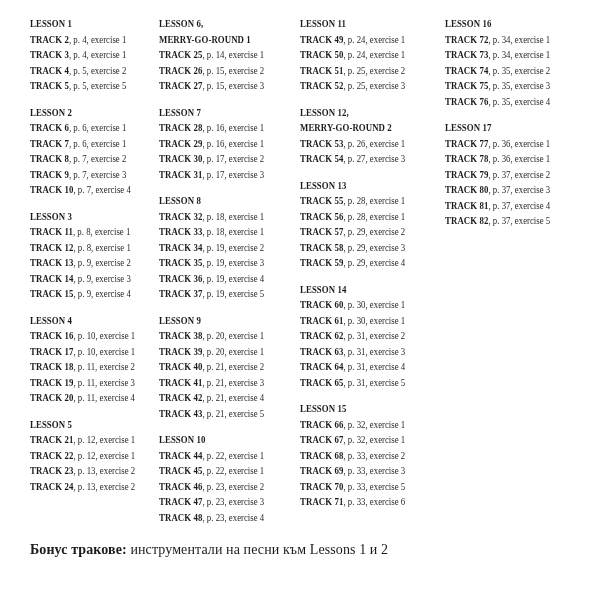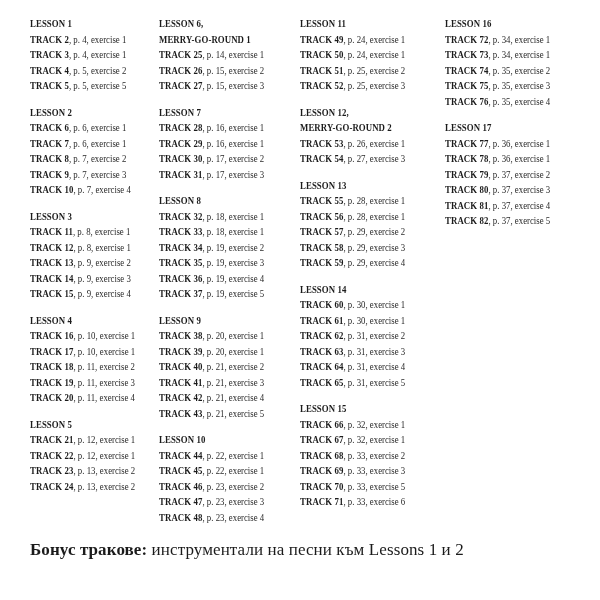--- a/index.html
+++ b/index.html
@@ -47,21 +47,21 @@
     letter-spacing: 0.1px;
   }
   .track-details {
     font-weight: normal;
     color: #2a2a2a;
   }
   .footer {
     position: absolute;
     left: 30px;
     top: 542px;
-    font-size: 17px;
+    font-size: 14px;
     line-height: 16px;
     letter-spacing: 0.1px;
     white-space: nowrap;
   }
   .footer .bold {
     font-weight: bold;
   }
 </style>
 </head>
 <body>

